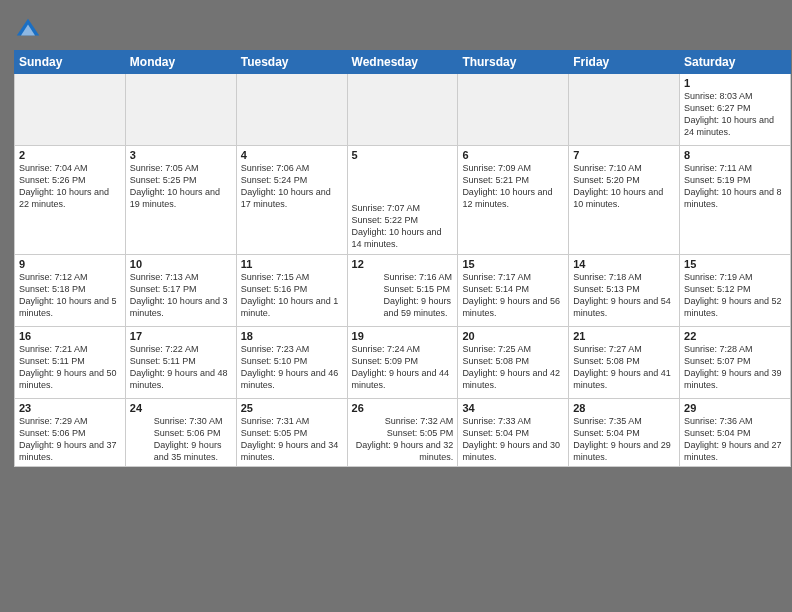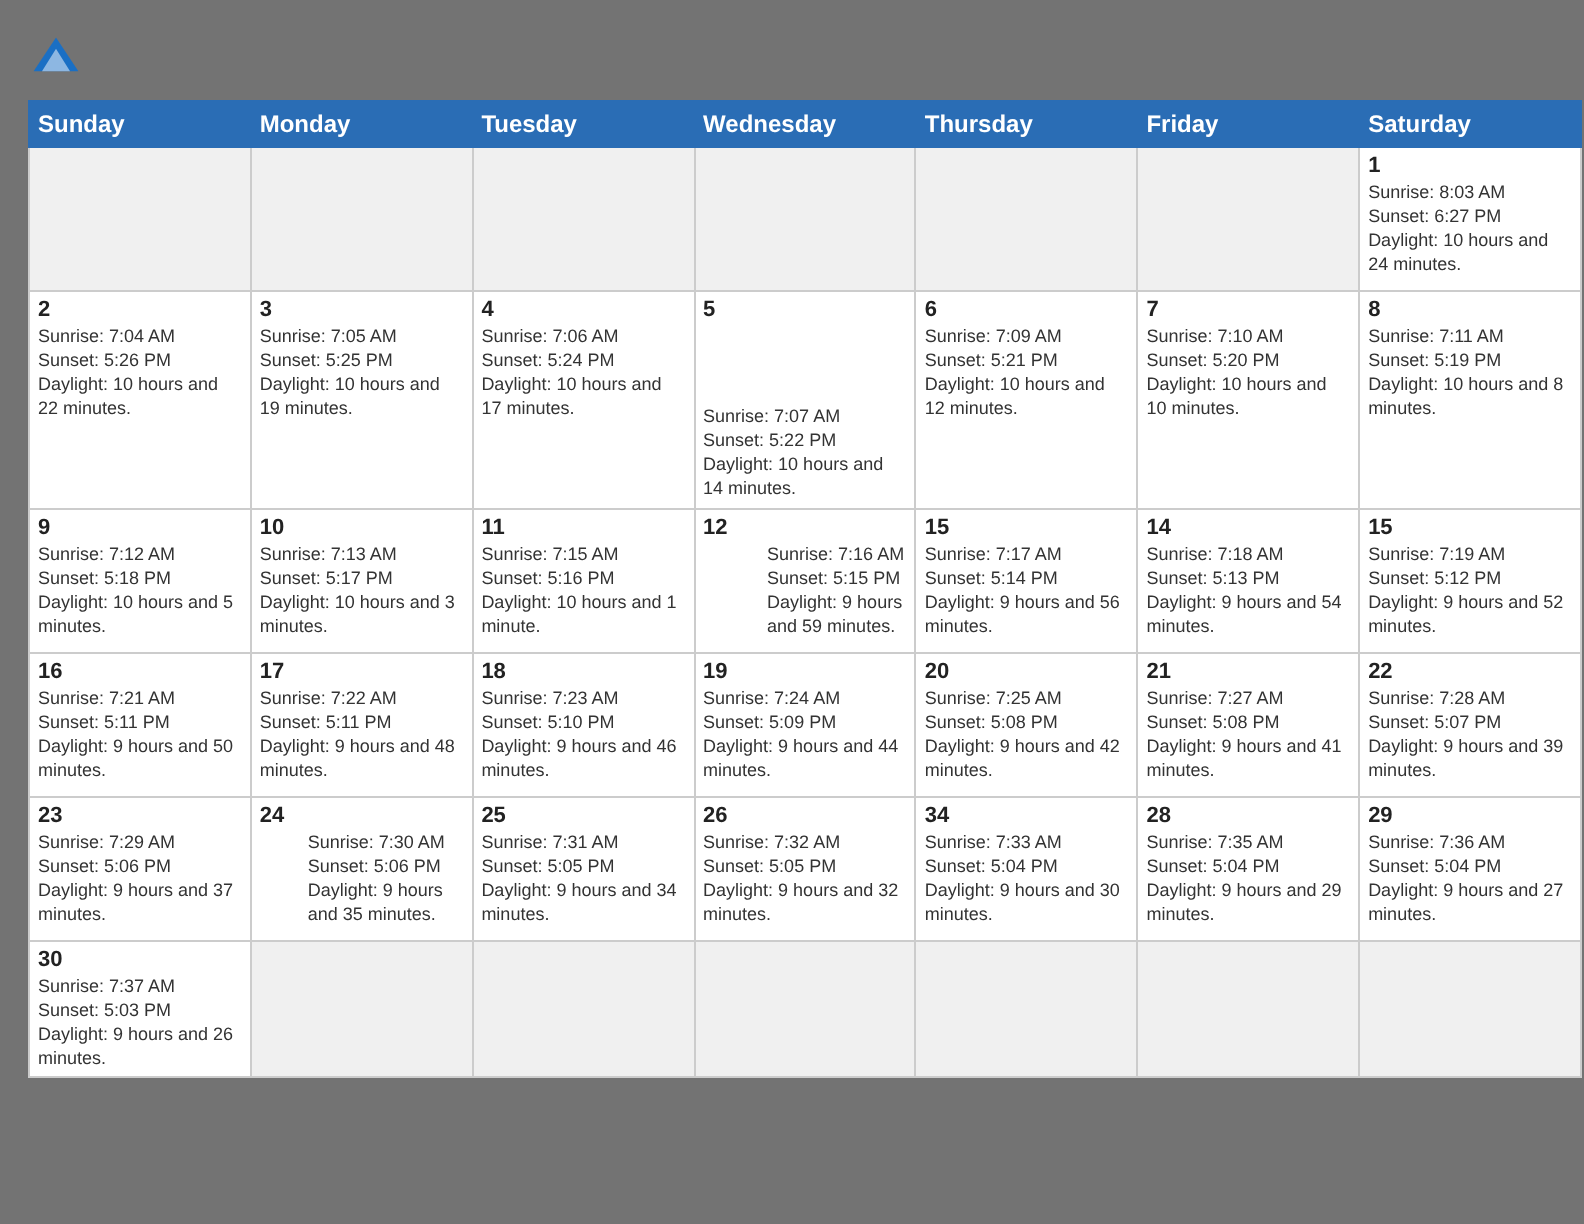--- a/index.html
+++ b/index.html
@@ -291,21 +291,21 @@
 Daylight: 9 hours and 35 minutes.</div>
           </td>
           <td>
             <span class="day-num">25</span>
             <div class="day-info" style="white-space: pre-line;">Sunrise: 7:31 AM
 Sunset: 5:05 PM
 Daylight: 9 hours and 34 minutes.</div>
           </td>
           <td>
             <span class="day-num">26</span>
-            <div class="day-info" style="white-space: pre-line;">Sunrise: 7:32 AM
+            <div class="day-info" style="white-space: pre-line; text-align: right;">Sunrise: 7:32 AM
 Sunset: 5:05 PM
 Daylight: 9 hours and 32 minutes.</div>
           </td>
           <td>
             <span class="day-num">34</span>
             <div class="day-info" style="white-space: pre-line;">Sunrise: 7:33 AM
 Sunset: 5:04 PM
 Daylight: 9 hours and 30 minutes.</div>
           </td>
           <td>
@@ -313,30 +313,16 @@
             <div class="day-info" style="white-space: pre-line;">Sunrise: 7:35 AM
 Sunset: 5:04 PM
 Daylight: 9 hours and 29 minutes.</div>
           </td>
           <td>
             <span class="day-num">29</span>
             <div class="day-info" style="white-space: pre-line;">Sunrise: 7:36 AM
 Sunset: 5:04 PM
 Daylight: 9 hours and 27 minutes.</div>
           </td>
-        </tr>
-        <tr>
-          <td>
-            <span class="day-num">30</span>
-            <div class="day-info" style="white-space: pre-line;">Sunrise: 7:37 AM
-Sunset: 5:03 PM
-Daylight: 9 hours and 26 minutes.</div>
-          </td>
-          <td class="empty"></td>
-          <td class="empty"></td>
-          <td class="empty"></td>
-          <td class="empty"></td>
-          <td class="empty"></td>
-          <td class="empty"></td>
         </tr>
       </tbody>
   </table>
 </div>
 
 </body></html>

